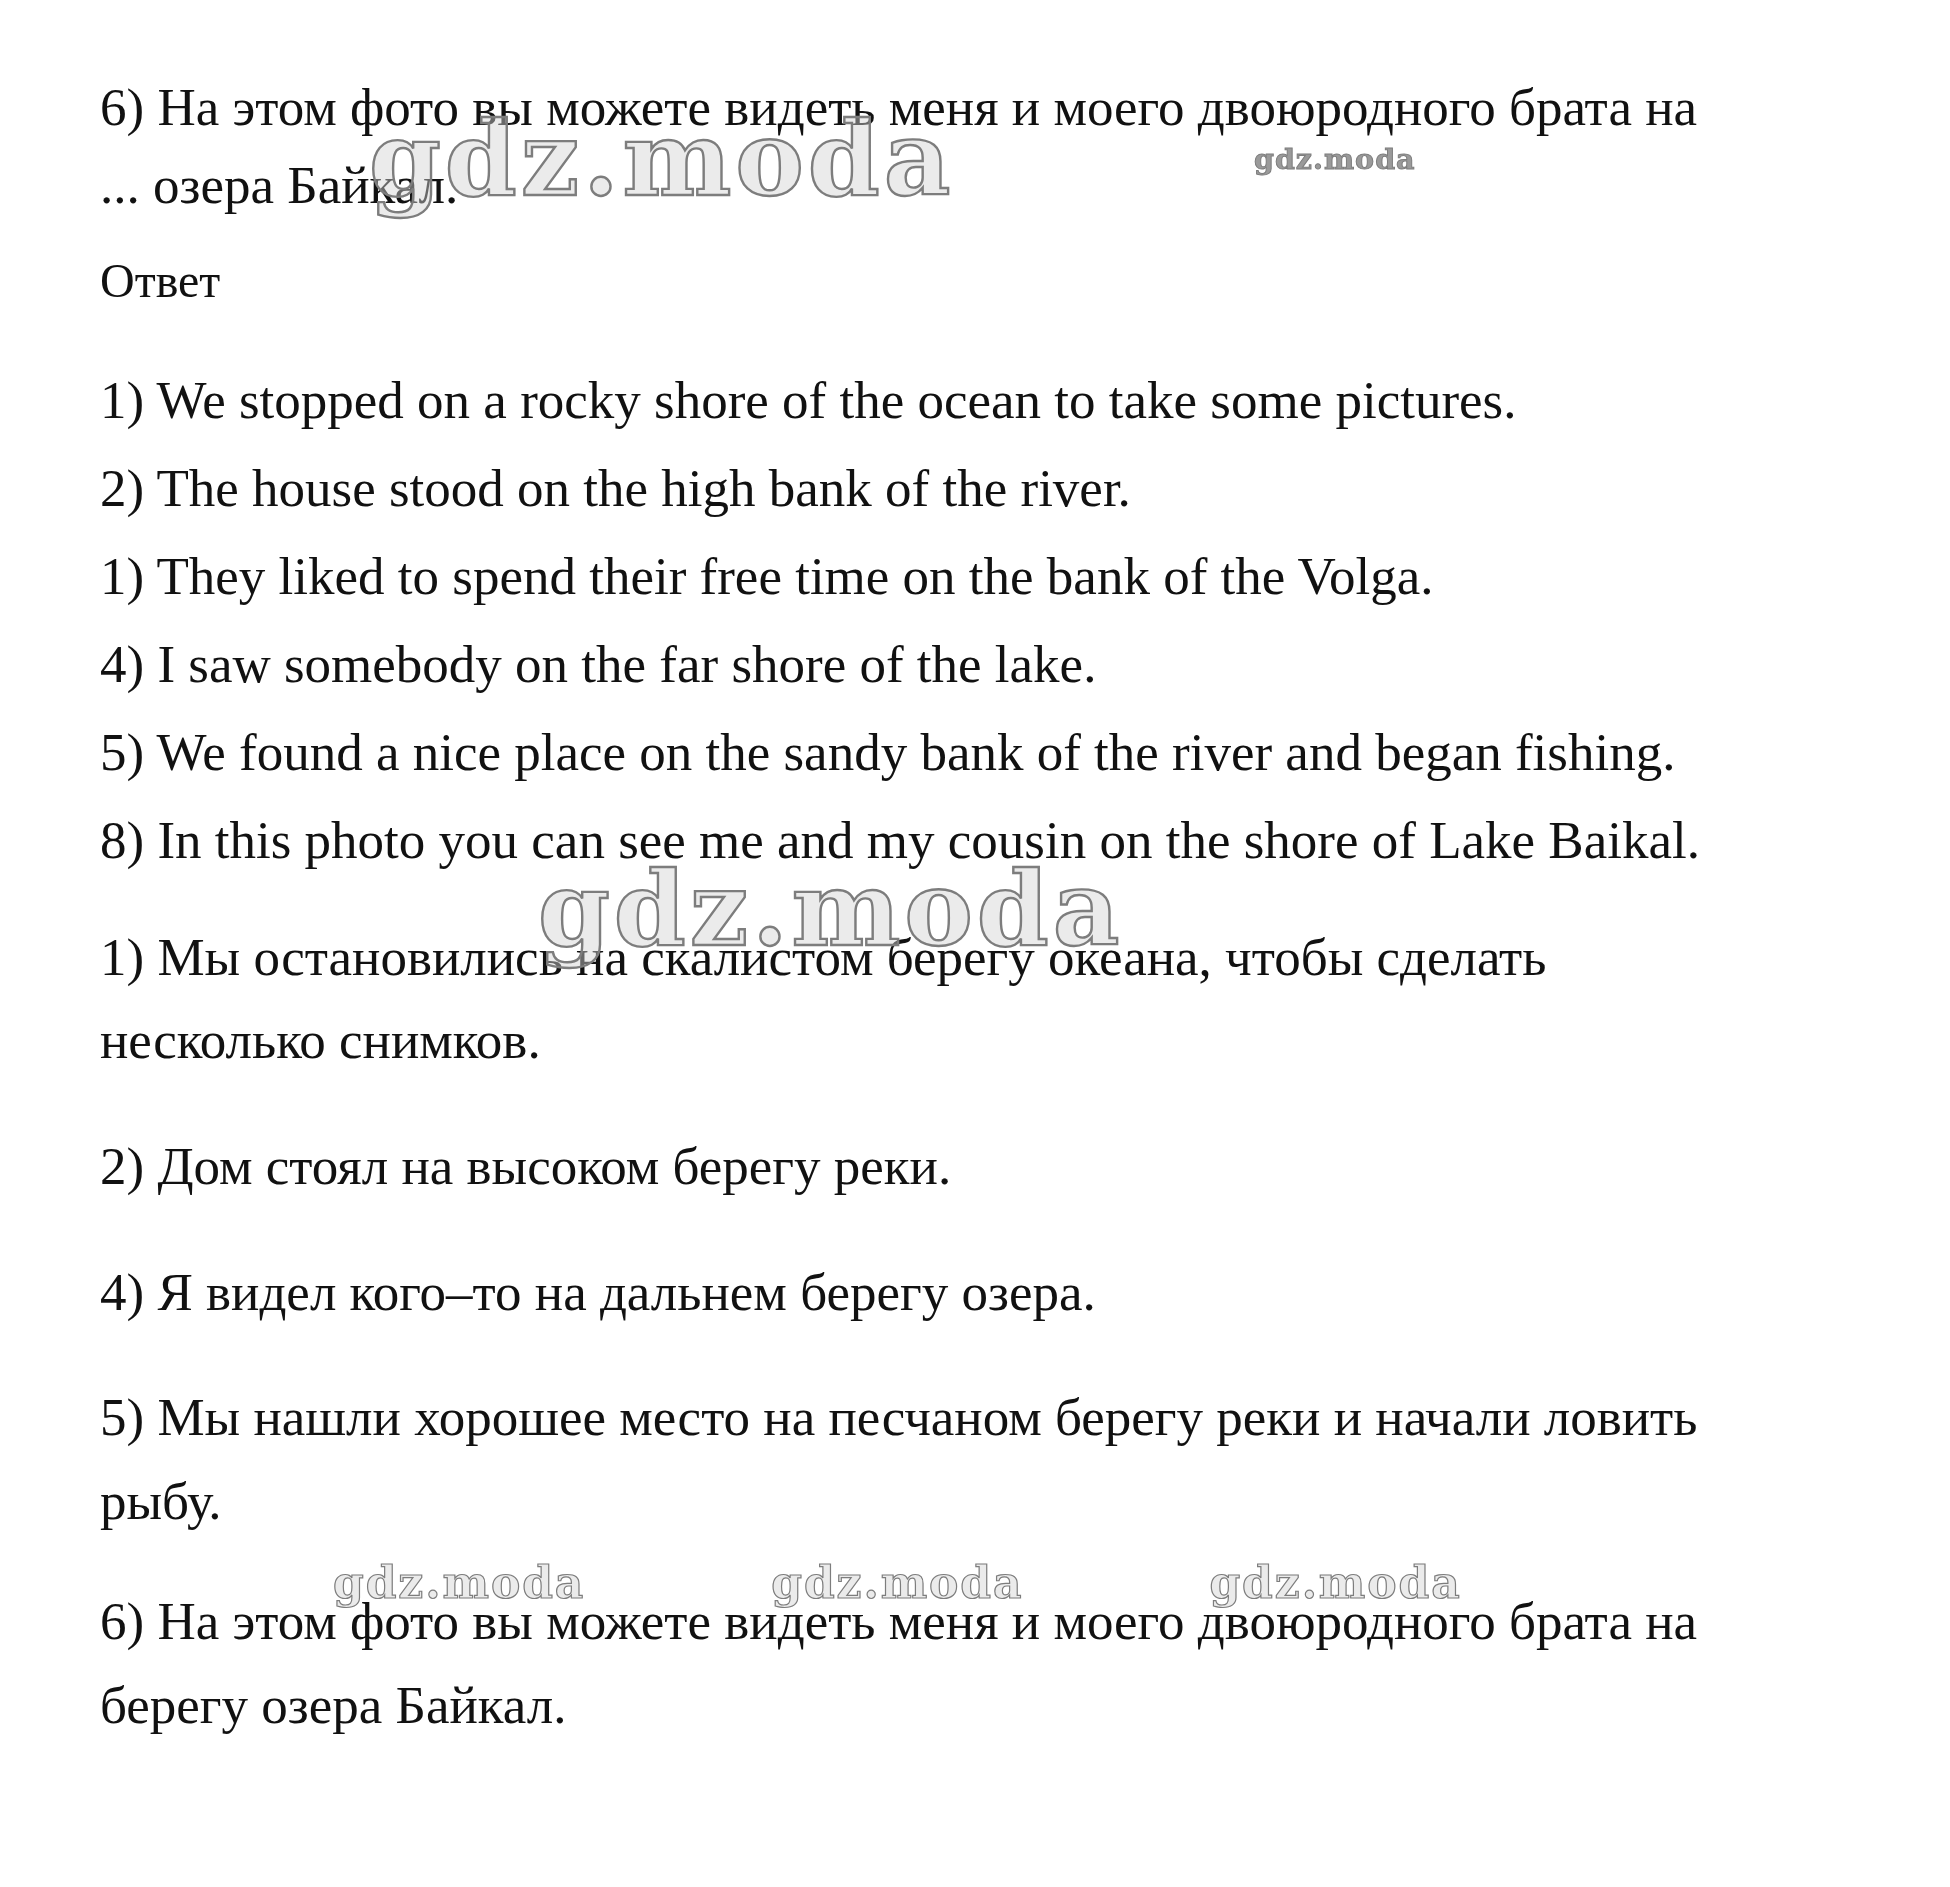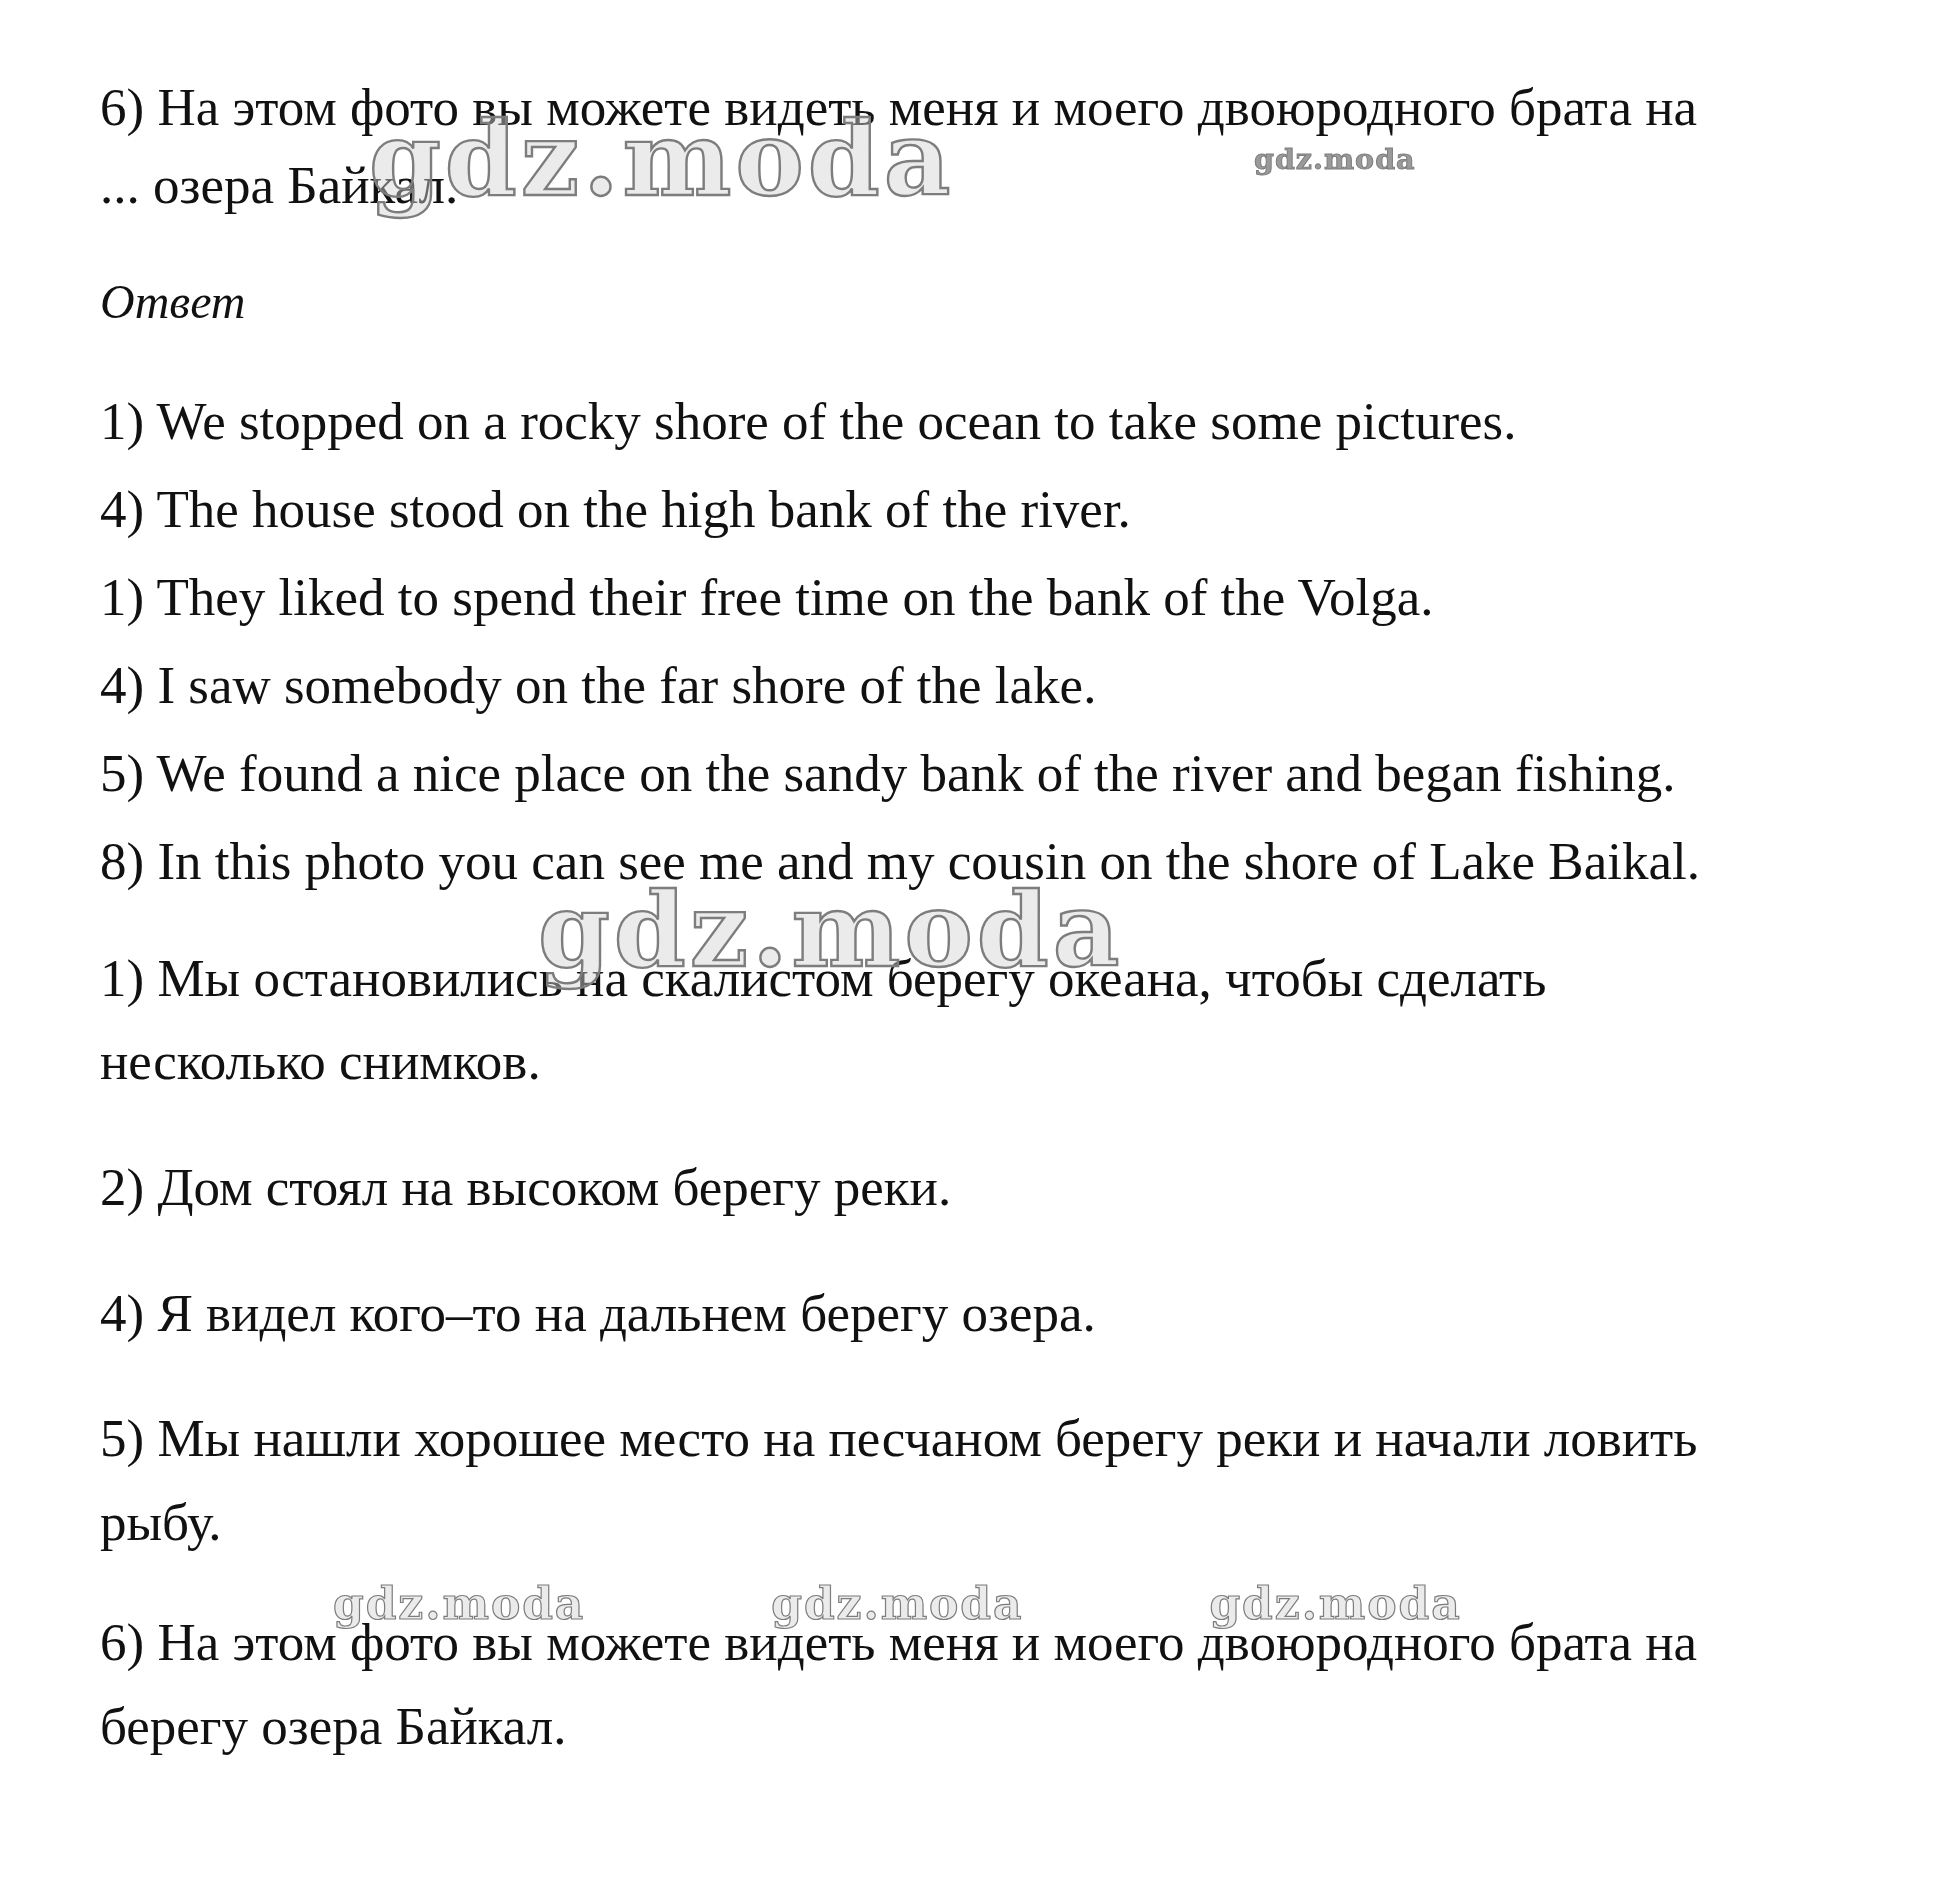--- a/index.html
+++ b/index.html
@@ -16,22 +16,21 @@
   }
   .text {
     font-size: 53px;
     line-height: 1.48;
     white-space: pre-line;
     margin: 0;
   }
   .question { margin-bottom: 9.5px; }
   .heading {
     font-size: 48px;
-    font-style: italic;
-    margin: 49px 0 53px 0;
+    margin: 28px 0 53px 0;
     white-space: pre-line;
   }
   .answer-list .item { margin: 0 0 9.5px 0; }
   .translation-list .item { margin: 0 0 42px 0; line-height: 1.58; font-family: Liberation Serif, serif; }
 
   
   .watermark {
     font-family: "DejaVu Serif", "Liberation Serif", serif;
     font-weight: 700;
     color: rgba(210, 210, 210, 0.45);
@@ -82,21 +81,21 @@
 
   <span class="watermark wm-tiny wm-top-right">gdz.moda</span>
 
   <p class="text question">6) На этом фото вы можете видеть меня и моего двоюродного брата на
 ... озера Байкал.</p>
 
   <p class="heading">Ответ</p>
 
   <div class="answer-list">
     <p class="text item">1) We stopped on a rocky shore of the ocean to take some pictures.</p>
-    <p class="text item">4) The house stood on the high bank of the river.</p>
+    <p class="text item">2) The house stood on the high bank of the river.</p>
     <p class="text item">1) They liked to spend their free time on the bank of the Volga.</p>
     <p class="text item">4) I saw somebody on the far shore of the lake.</p>
     <p class="text item">5) We found a nice place on the sandy bank of the river and began fishing.</p>
     <p class="text item">8) In this photo you can see me and my cousin on the shore of Lake Baikal.</p>
   </div>
 
   <div class="wm-center">
     <span class="watermark wm-big">gdz.moda</span>
   </div>
 

